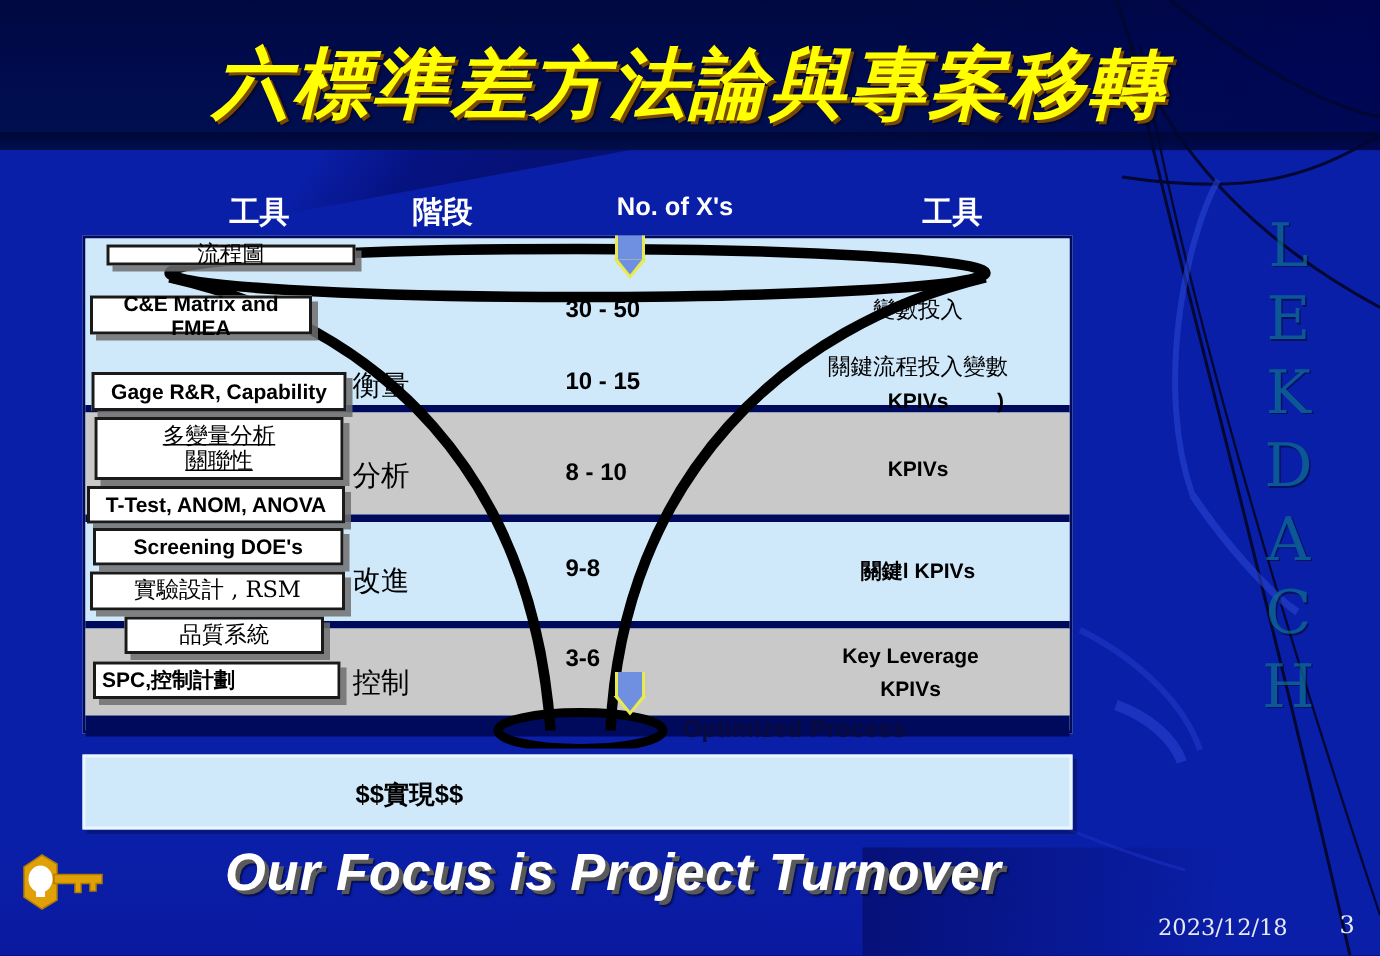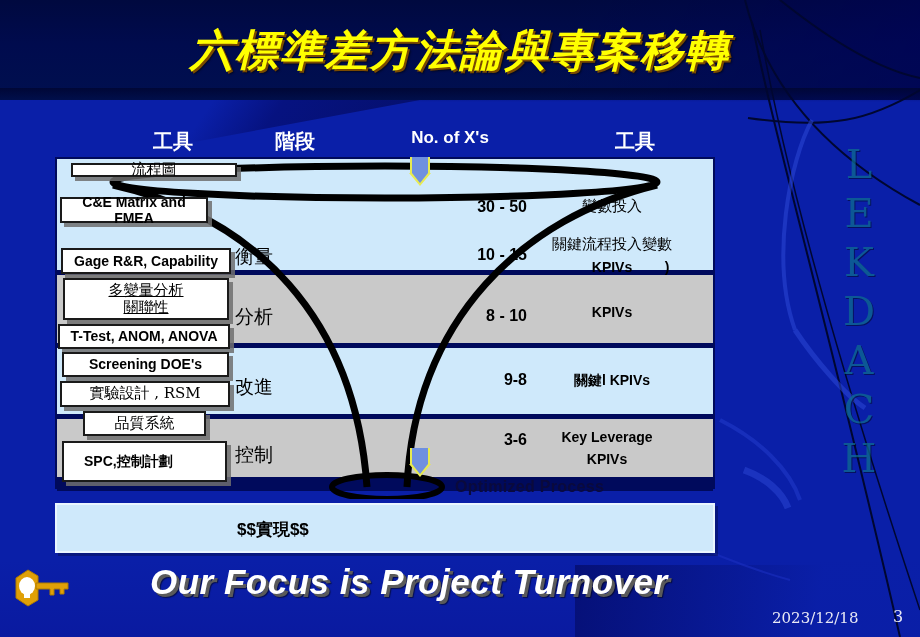--- a/index.html
+++ b/index.html
@@ -21,21 +21,21 @@
   .corner-shade{position:absolute;left:0;top:100px;width:420px;height:78px;
     background:linear-gradient(125deg,#0a1fa8 0%,#0a1fa8 45%,#061280 60%,#050f68 100%);
     clip-path:polygon(0 0,420px 0,0 78px);}
   .bottom-shade{position:absolute;left:575px;top:565px;width:345px;height:72px;
     background:linear-gradient(100deg,#050e70 0%,#0a1fa8 70%);opacity:.85;}
   .title-shadow-band{position:absolute;left:0;top:88px;width:920px;height:14px;
     background:linear-gradient(180deg,rgba(0,6,50,.85),rgba(10,31,168,0));}
   
   .slide-title{position:absolute;left:0;top:22px;width:920px;text-align:center;
     font-family:"DejaVu Serif","Liberation Serif",serif;
-    font-size:43px;font-style:italic;font-weight:700;color:#ffff00;
+    font-size:51px;font-style:italic;font-weight:700;color:#ffff00;
     letter-spacing:2px;
     text-shadow:2px 2px 0 #7a4a00,3px 3px 2px rgba(0,0,0,.55);}
   
   .watermark{position:absolute;right:30px;top:140px;width:62px;text-align:center;
     font-family:"DejaVu Serif","Liberation Serif",serif;font-size:40px;line-height:49px;
     color:#0d6f8f;opacity:.72;
     text-shadow:1px 1px 0 rgba(0,0,0,.6);}
   .watermark span{display:block;}
   
   .col-headers{position:absolute;left:55px;top:128px;width:660px;height:28px;}
@@ -51,21 +51,21 @@
   .chart{position:absolute;left:55px;top:157px;width:660px;height:332px;
     border:2px solid #000a5c;box-sizing:border-box;background:#cfe9fb;}
   .band{position:absolute;left:0;width:100%;box-sizing:border-box;}
   .band.light{background:#cfe9fb;}
   .band.gray{background:#c9c9c9;}
   .band-sep{position:absolute;left:0;width:100%;height:5px;background:#000a5c;}
   
   .stage-label{position:absolute;font-family:"DejaVu Serif","Liberation Serif",serif;
     font-size:19px;color:#000;left:178px;}
   
-  .xcount{position:absolute;width:150px;text-align:right;left:320px;
+  .xcount{position:absolute;width:150px;text-align:left;left:320px;
     font-size:16px;font-weight:700;color:#000;}
   
   .rlabel{position:absolute;left:440px;width:230px;text-align:center;
     font-size:14px;font-weight:700;color:#000;line-height:1.55;}
   .rlabel.serif{font-family:"DejaVu Serif","Liberation Serif",serif;font-weight:400;font-size:15px;}
   
   .funnel{position:absolute;left:55px;top:157px;width:660px;height:342px;pointer-events:none;}
   
   .arrow{position:absolute;width:22px;}
   .arrow .shaft{width:16px;margin:0 auto;background:#6f90e0;
@@ -210,24 +210,24 @@
   </div>
   <div class="toolbox" style="left:58px;top:324px;width:172px;height:25px;">
     <span>T-Test, ANOM, ANOVA</span>
   </div>
   <div class="toolbox" style="left:62px;top:352px;width:167px;height:25px;">
     <span>Screening  DOE's</span>
   </div>
   <div class="toolbox serif" style="left:60px;top:381px;width:170px;height:26px;">
     <span>實驗設計   , RSM</span>
   </div>
-  <div class="toolbox serif" style="left:83px;top:411px;width:123px;height:25px;">
+  <div class="toolbox serif" style="left:83px;top:411px;width:133px;height:25px;">
     <span>品質系統</span>
   </div>
-  <div class="toolbox" style="left:62px;top:441px;width:165px;height:41px;justify-content:flex-start;padding-left:20px;">
+  <div class="toolbox" style="left:62px;top:441px;width:165px;height:25px;justify-content:flex-start;padding-left:4px;">
     <span>SPC,控制計劃</span>
   </div>
 
   <div class="optproc">Optimized Process</div>
 
   <div class="moneybox">
     <span>$$實現$$</span>
   </div>
 
   <svg class="key-icon" viewBox="0 0 64 44">

